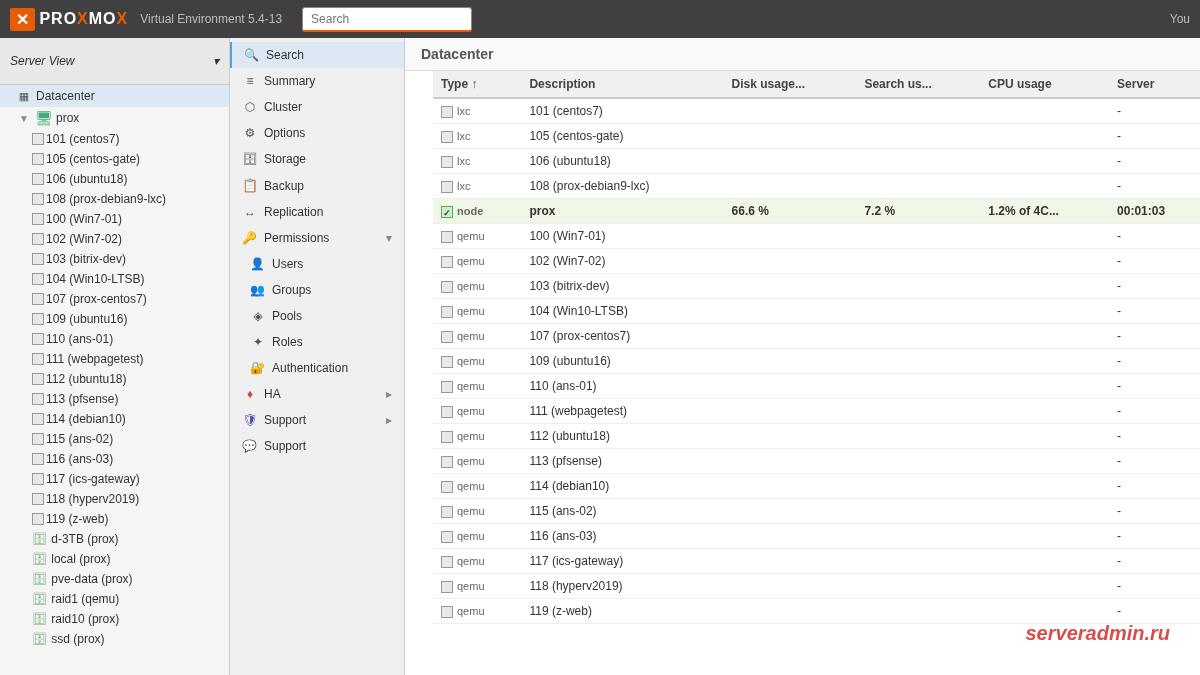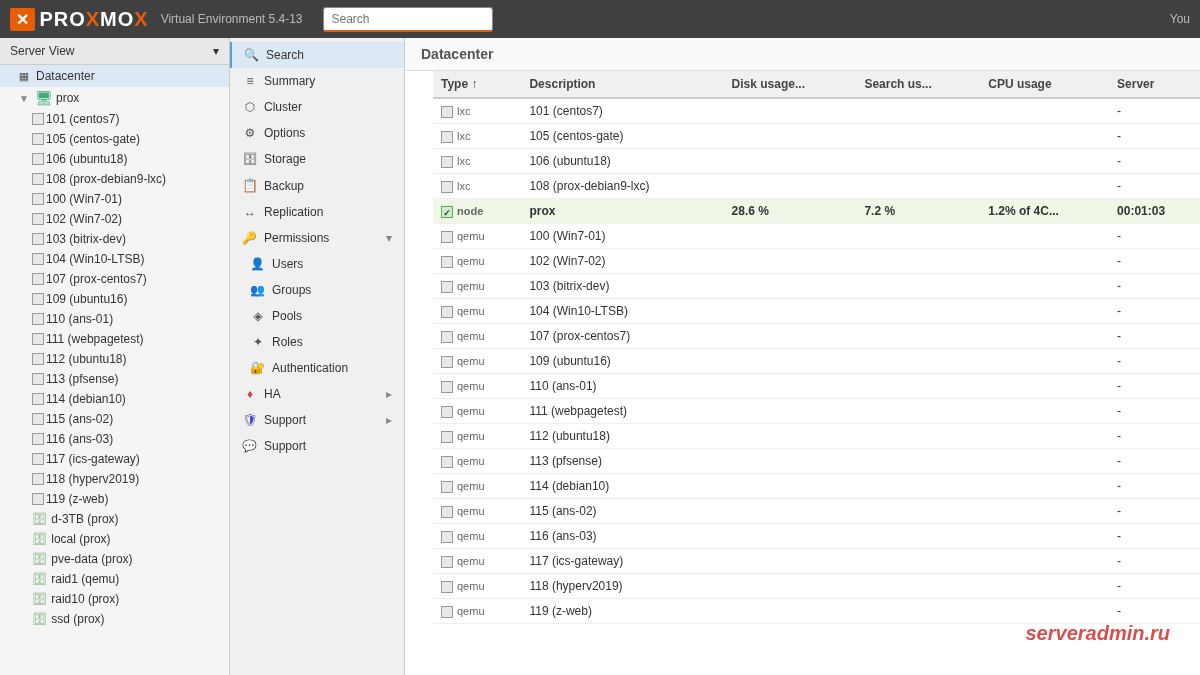--- a/index.html
+++ b/index.html
@@ -9,21 +9,21 @@
     #topbar { display: flex; align-items: center; background: #404040; height: 38px; padding: 0 10px; gap: 10px; }
     #logo { display: flex; align-items: center; gap: 4px; }
     #search-bar { flex: 1; max-width: 200px; margin-left: 10px; }
     #search-bar input { width: 100%; padding: 4px 8px; border: 1px solid #999; border-radius: 3px; font-size: 12px; background: #fff; }
 
     
     #main { display: flex; height: calc(675px - 38px); }
 
     
     #left-sidebar { width: 230px; background: #f5f5f5; border-right: 1px solid #ccc; overflow-y: auto; flex-shrink: 0; }
-    #server-view-selector { display: flex; align-items: center; justify-content: space-between; padding: 6px 10px; background: #e8e8e8; border-bottom: 1px solid #ccc; font-size: 12px; cursor: pointer; }
+    #server-view-selector { display: flex; align-items: center; justify-content: space-between; padding: 16px 10px; background: #e8e8e8; border-bottom: 1px solid #ccc; font-size: 12px; cursor: pointer; font-style: italic; }
     .tree-item { display: flex; align-items: center; padding: 3px 8px; cursor: pointer; white-space: nowrap; }
     .tree-item.selected { background: #dce9f5; }
     .tree-item .icon { width: 16px; height: 16px; margin-right: 4px; display: inline-flex; align-items: center; justify-content: center; font-size: 11px; flex-shrink: 0; }
     .tree-indent-1 { padding-left: 16px; }
     .tree-indent-2 { padding-left: 32px; }
 
     
     .icon-datacenter { color: #555; font-size: 13px; }
     .icon-node { color: #4a7; }
 
@@ -59,21 +59,21 @@
 
     
     .sq-icon { display: inline-block; width: 12px; height: 12px; border: 1px solid #999; background: #e8e8e8; margin-right: 2px; vertical-align: middle; }
   </style>
 </head>
 <body>
 
 <div id="topbar">
   <div id="logo">
     <span style="background:#e85d04;color:white;font-weight:bold;padding:2px 6px;font-size:16px;border-radius:2px;">✕</span>
-    <span style="color:white;font-weight:bold;font-size:20px;letter-spacing:1px;">PRO<span style="color:#e85d04;">X</span>MO<span style="color:#e85d04;">X</span></span>
+    <span style="color:white;font-weight:bold;font-size:16px;letter-spacing:1px;">PRO<span style="color:#e85d04;">X</span>MO<span style="color:#e85d04;">X</span></span>
     <span style="color:#bbb;font-size:12px;margin-left:8px;">Virtual Environment 5.4-13</span>
   </div>
   <div id="search-bar">
     <input type="text" style="width: 170px; padding: 4px 8px; border-width: 1px 1px 2px; border-style: solid; border-color: rgb(136, 136, 136) rgb(136, 136, 136) rgb(232, 93, 4); border-image: initial; border-radius: 3px; font-size: 12px;" placeholder="Search">
   </div>
   <span style="color:#bbb;font-size:12px;margin-left:auto;">You</span>
 </div>
 
 <div id="main">
 
@@ -346,21 +346,21 @@
     <td>108 (prox-debian9-lxc)</td>
     <td></td>
     <td></td>
     <td></td>
     <td>-</td>
     <td></td>
   </tr>
             <tr class="node-row">
     <td><span style="display:inline-block;width:12px;height:12px;border:1px solid #5a5;background:#cec;margin-right:4px;vertical-align:middle;font-size:9px;text-align:center;line-height:12px;">✓</span><span class="type-badge">node</span></td>
     <td>prox</td>
-    <td>28.6 %</td>
+    <td>66.6 %</td>
     <td>7.2 %</td>
     <td>1.2% of 4C...</td>
     <td>00:01:03</td>
     <td></td>
   </tr>
             <tr>
     <td><span style="display:inline-block;width:12px;height:12px;border:1px solid #999;background:#e8e8e8;margin-right:4px;vertical-align:middle;"></span><span class="type-badge">qemu</span></td>
     <td>100 (Win7-01)</td>
     <td></td>
     <td></td>

